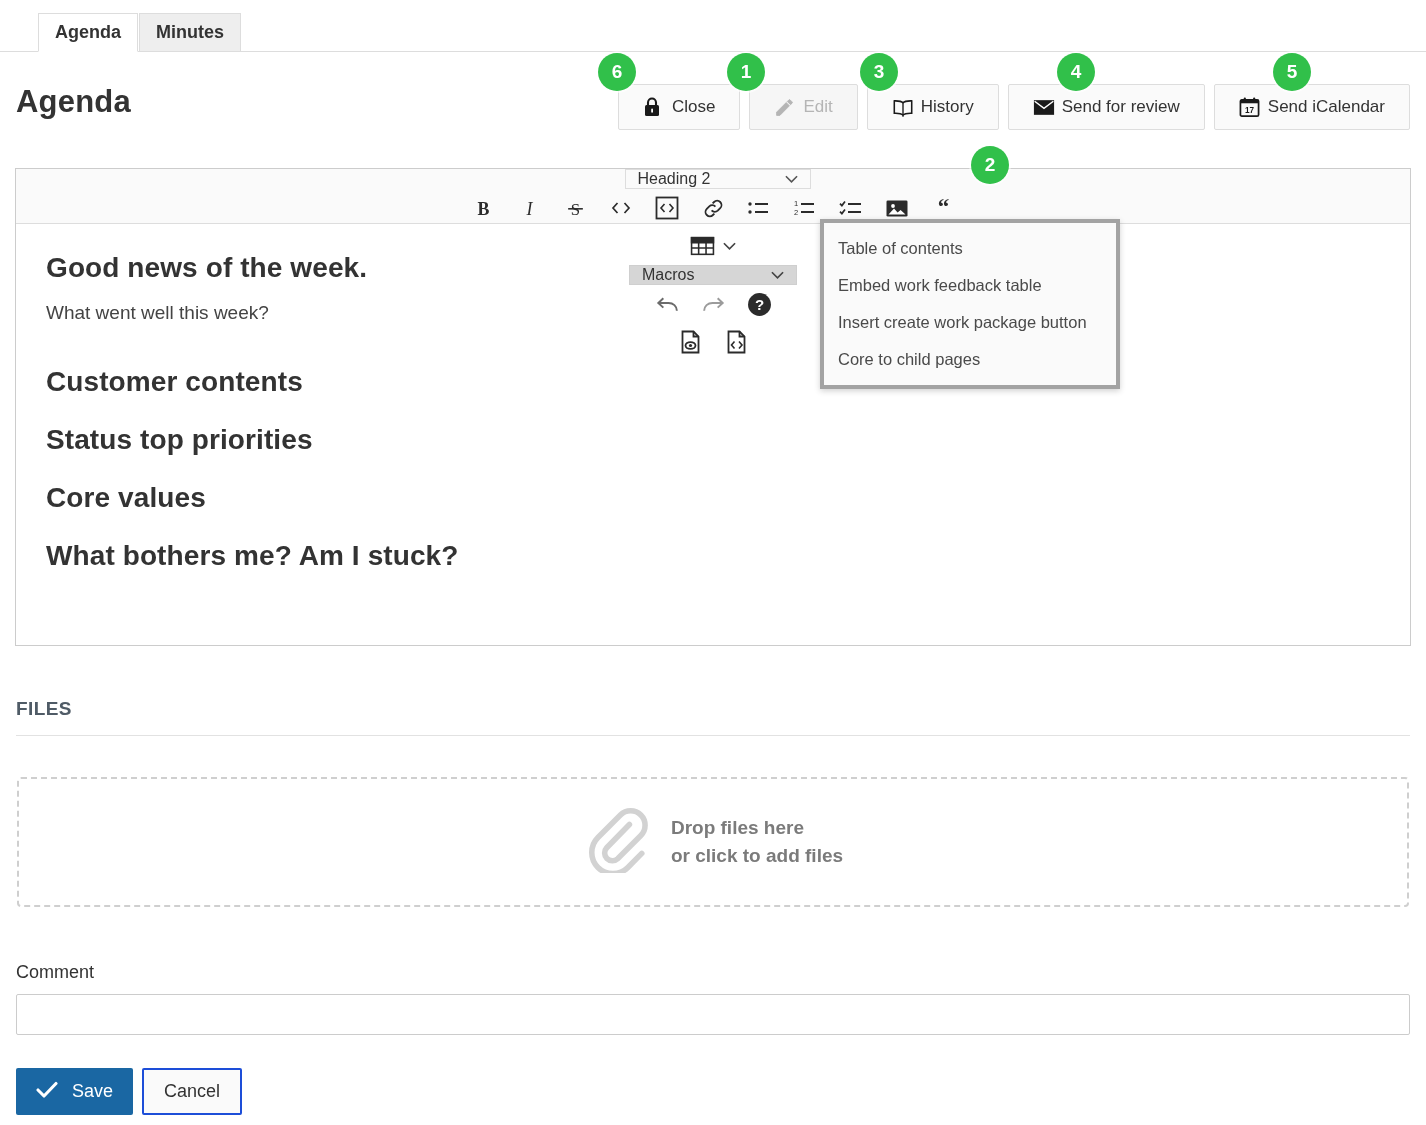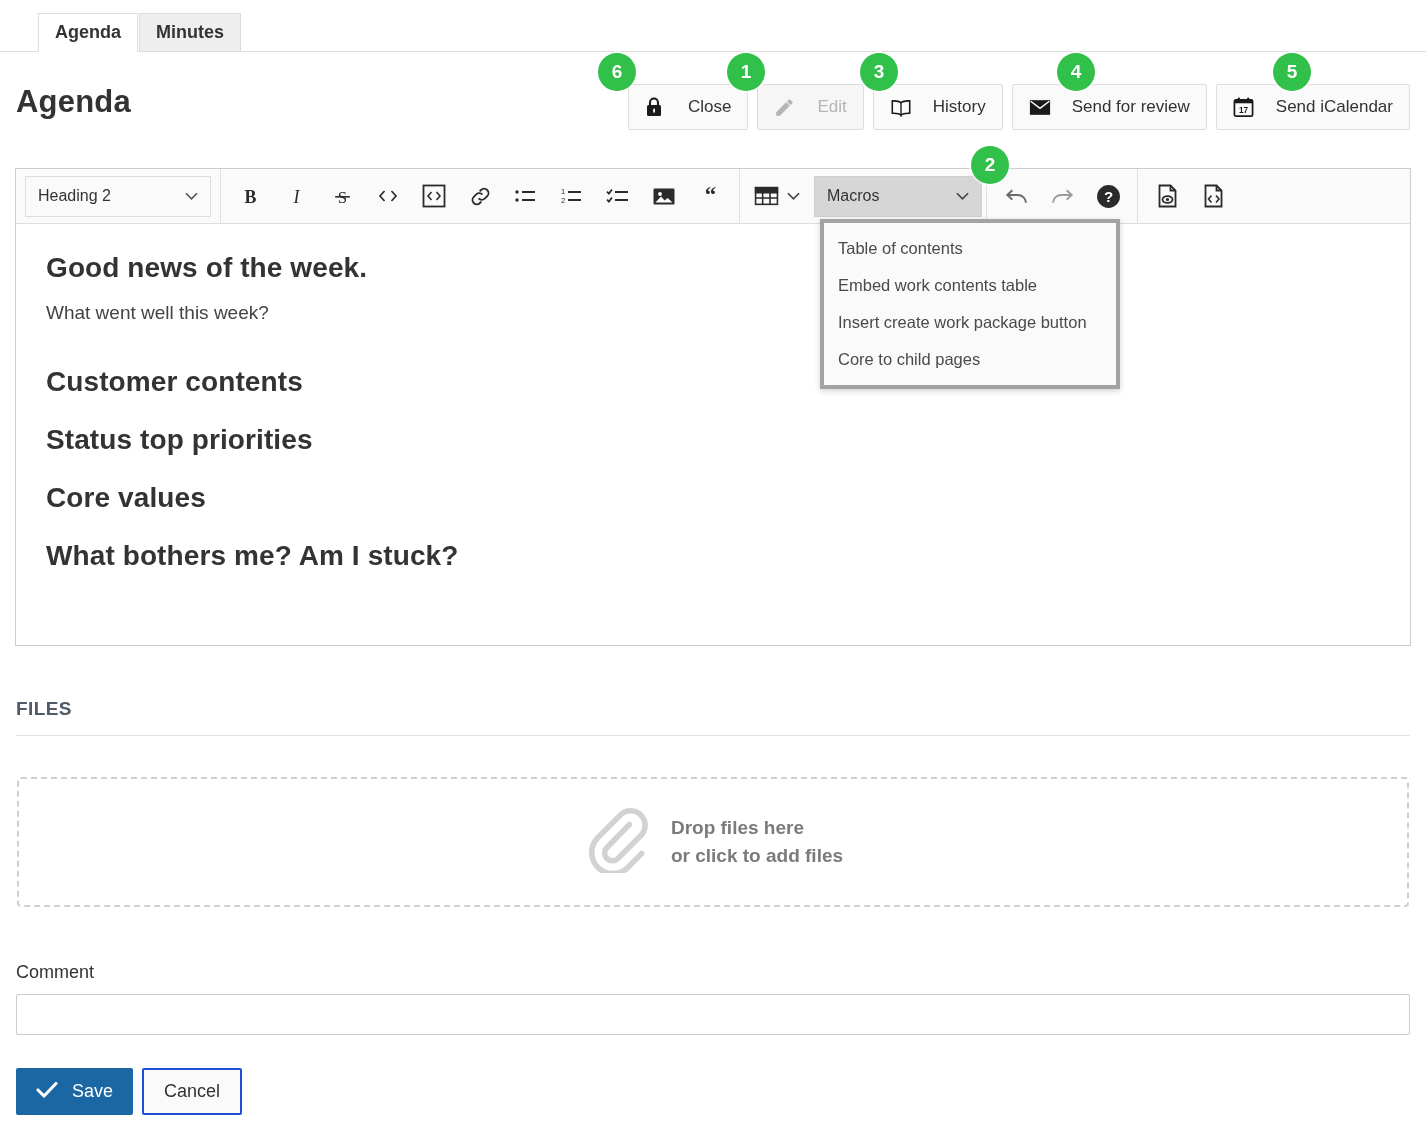--- a/index.html
+++ b/index.html
@@ -36,22 +36,22 @@
   
   .title {
     position: absolute; left: 16px; top: 84px;
     font-size: 31px; font-weight: 700; color: #333333; letter-spacing: .2px;
   }
   .actionbar {
     position: absolute; right: 16px; top: 84px;
     display: flex; gap: 9px;
   }
   .abtn {
-    height: 46px; padding: 0 16px;
-    display: flex; align-items: center; gap: 21px;
+    height: 46px; padding: 0 24px;
+    display: flex; align-items: center; gap: 7px;
     background: #fafafa; border: 1px solid #dddddd; border-radius: 2px;
     font-size: 17px; color: #333333; cursor: pointer; white-space: nowrap;
   }
   .abtn.disabled { color: #b5b5b5; background: #f6f6f6; cursor: default; }
   .abtn .ico { display: flex; align-items: center; justify-content: flex-start; width: 22px; height: 22px; }
   .abtn.disabled .ico svg { fill: #b5b5b5; stroke: #b5b5b5; }
 
   
   .badge {
     position: absolute; width: 38px; height: 38px; border-radius: 50%;
@@ -61,21 +61,21 @@
     z-index: 40; box-shadow: 0 0 0 2px rgba(255,255,255,.55);
   }
 
   
   .editor {
     position: absolute; left: 15px; top: 168px; width: 1396px; height: 478px;
     border: 1px solid #cccccc; background: #ffffff;
   }
   .toolbar {
     height: 55px; background: #fafafa; border-bottom: 1px solid #dddddd;
-    display: flex; align-items: center;
+    display: flex; align-items: center; flex-direction: column;
   }
   .tgroup { display: flex; align-items: center; height: 55px; padding: 0 6px; }
   .tsep { width: 1px; height: 55px; background: #e0e0e0; }
   .tbtn {
     width: 36px; height: 38px; margin: 0 5px;
     display: flex; align-items: center; justify-content: center;
     cursor: pointer; border-radius: 2px; color: #333;
   }
   .select {
     height: 41px; border: 1px solid #dddddd; background: #fafafa;
@@ -365,21 +365,21 @@
             <path d="M4 2.5h11l5 5v16H4z"></path>
               <path d="M15 2.5v5h5"></path>
             <path d="M10 12.5L7 16l3 3.5M14.5 12.5L17.5 16l-3 3.5" stroke-width="1.6"></path>
           </svg>
         </div>
       </div>
     </div>
 
     <div class="menu">
       <div class="menu-item">Table of contents</div>
-      <div class="menu-item">Embed work contents table</div>
+      <div class="menu-item">Embed work feedback table</div>
       <div class="menu-item">Insert create work package button</div>
       <div class="menu-item">Core to child pages</div>
     </div>
 
     <div class="content">
       <div class="h2">Good news of the week.</div>
       <div class="para">What went well this week?</div>
       <div class="h2 sp-lg">Customer contents</div>
       <div class="h2 sp-md">Status top priorities</div>
       <div class="h2 sp-md">Core values</div>

